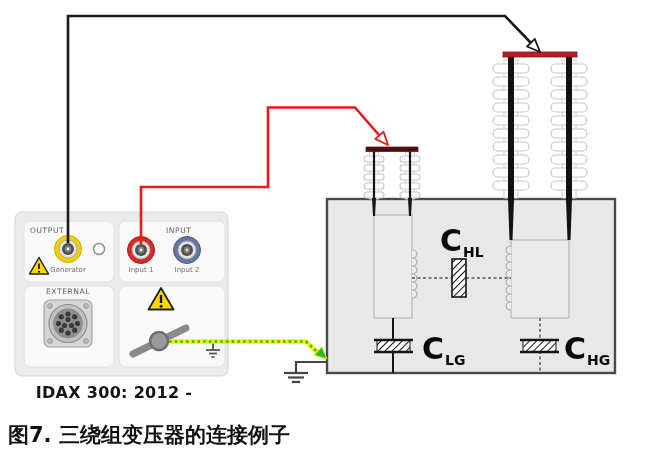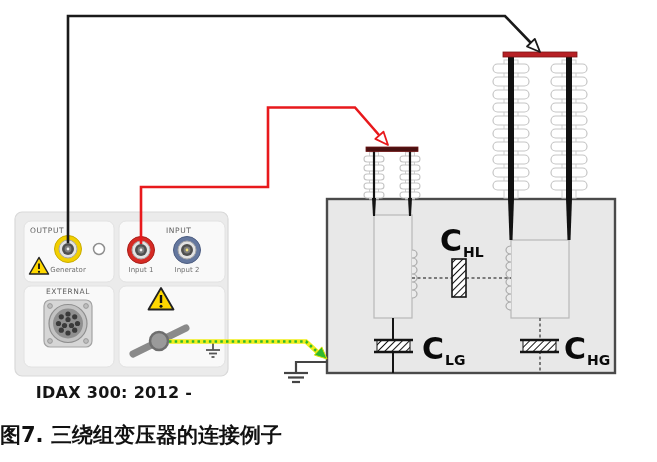--- a/index.html
+++ b/index.html
@@ -1,19 +1,19 @@
 <!DOCTYPE html>
 <html><head>
 <meta charset="utf-8">
 <style>
   html,body{margin:0;padding:0;background:#ffffff;}
   body{width:657px;height:462px;overflow:hidden;font-family:"DejaVu Sans",sans-serif;}
   .figure-wrap{position:relative;width:657px;height:462px;}
   svg{display:block;}
-  .caption{position:absolute;left:0;top:421px;font-size:21px;font-weight:bold;color:#111;
+  .caption{position:absolute;left:8px;top:421px;font-size:21px;font-weight:bold;color:#111;
            font-family:"DejaVu Sans",sans-serif;letter-spacing:0px;white-space:nowrap;}
   text{font-family:"DejaVu Sans",sans-serif;}
   .panel-label{font-size:7.5px;fill:#606060;letter-spacing:0.6px;}
   .port-label{font-size:7px;fill:#707070;}
   .model-label{font-size:16px;font-weight:bold;fill:#151515;letter-spacing:0.3px;}
   .cap-main{font-size:30px;font-weight:bold;fill:#0a0a0a;}
   .cap-sub{font-size:14px;font-weight:bold;fill:#0a0a0a;}
 </style>
 </head>
 <body>

